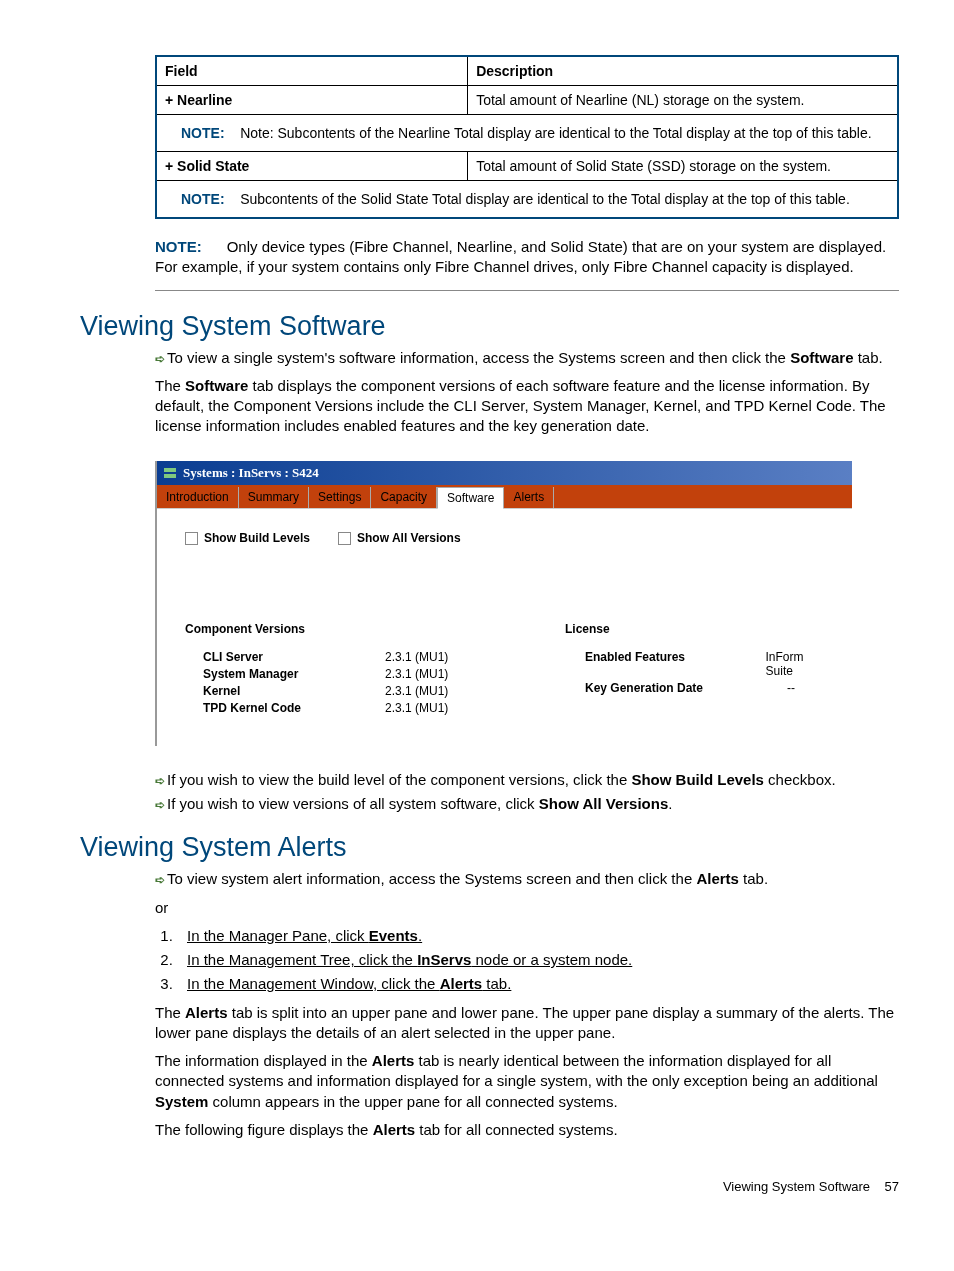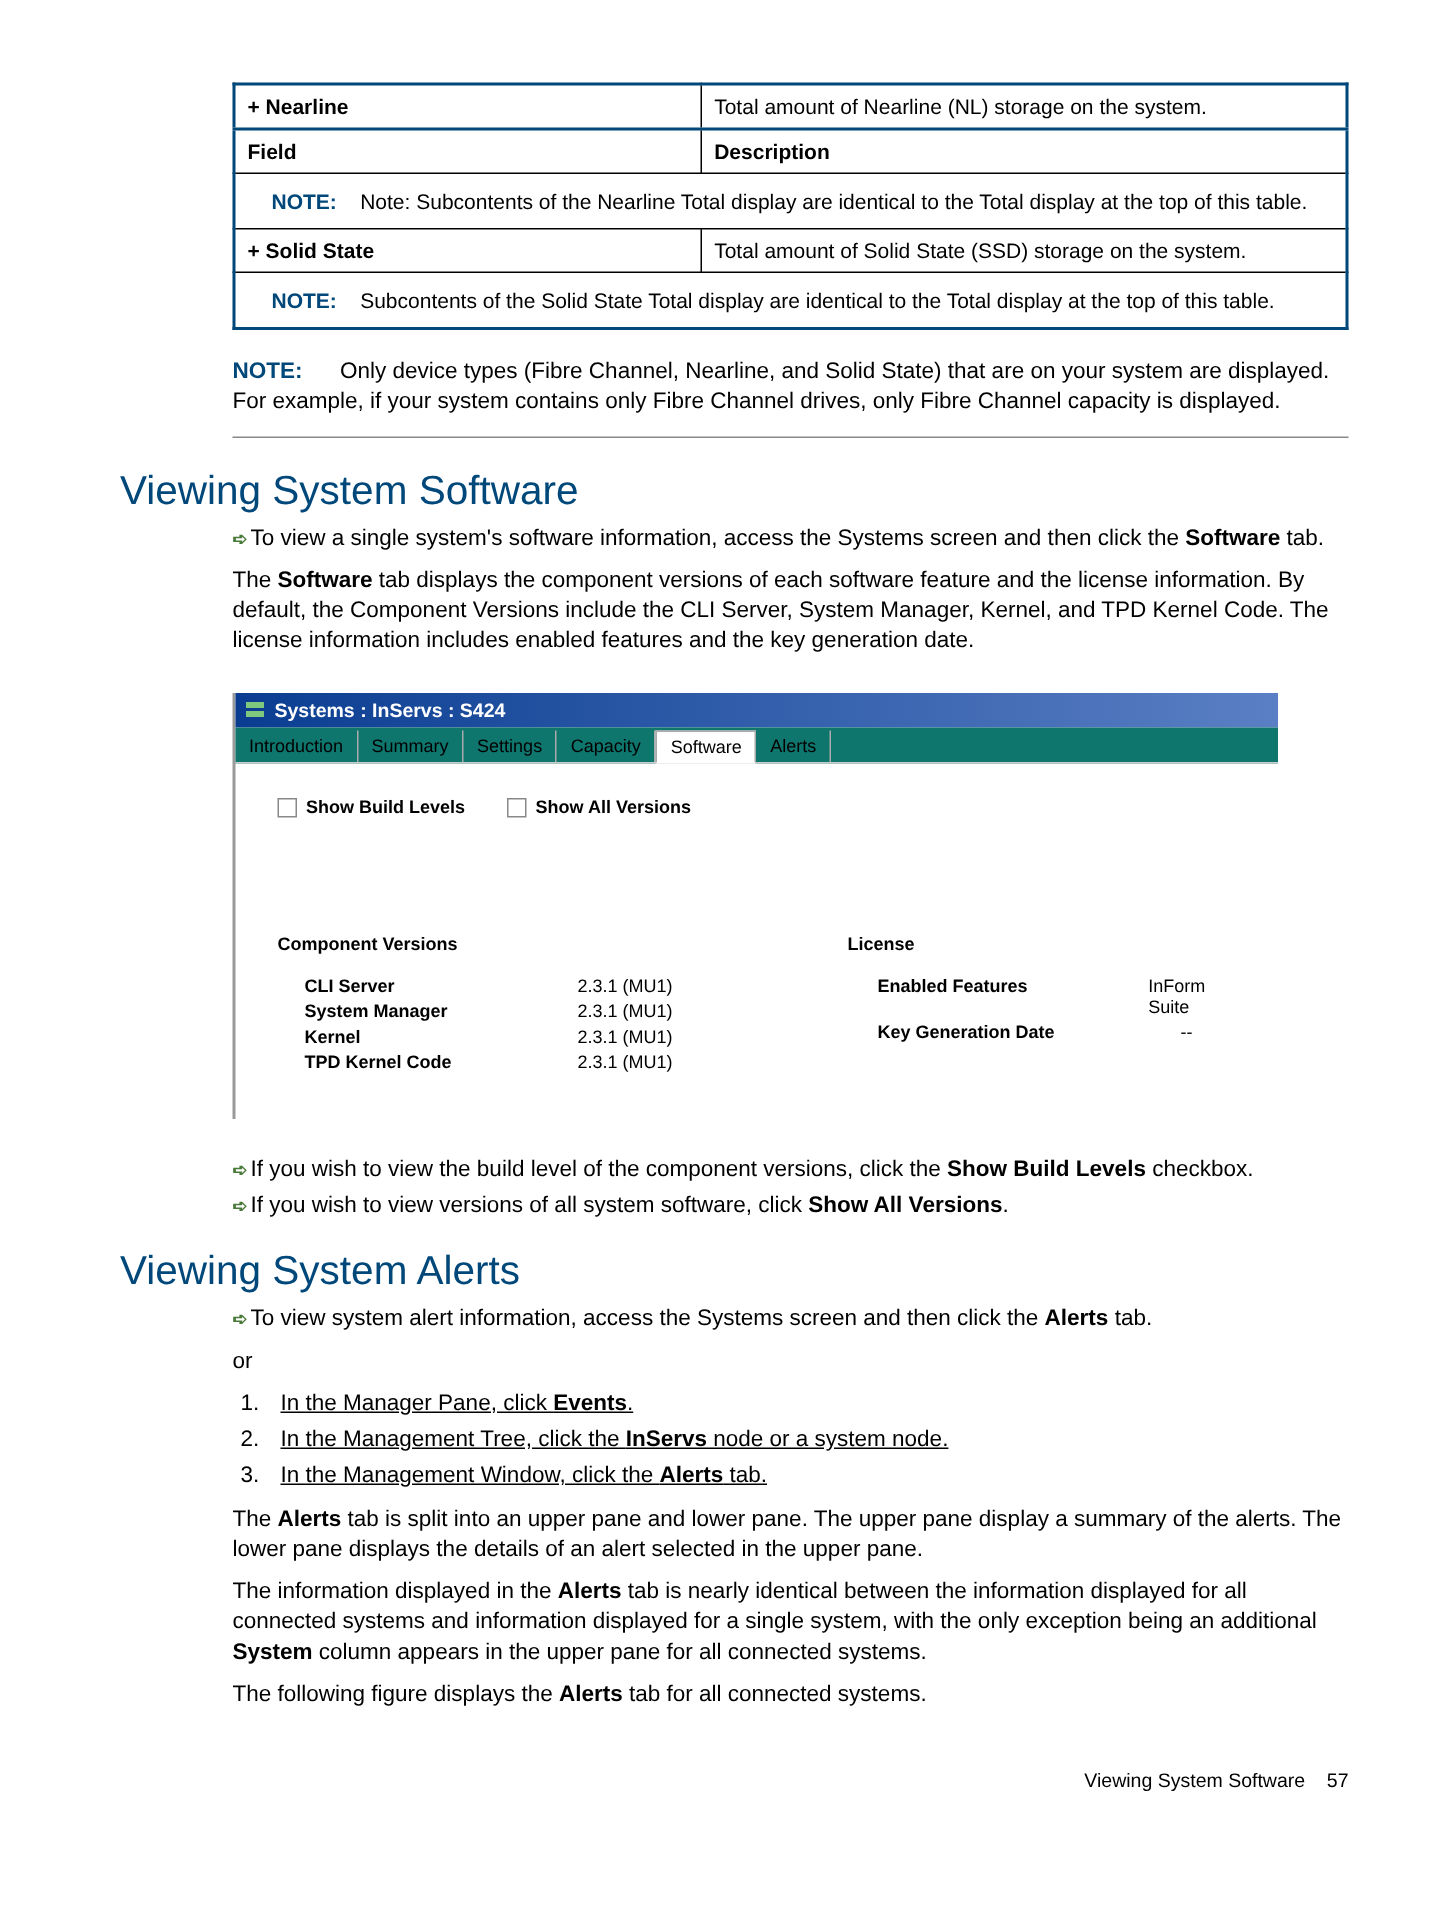--- a/index.html
+++ b/index.html
@@ -89,29 +89,29 @@
   }
   .title-bar {
     background: linear-gradient(to right, #0a3d91, #5a7fc4);
     color: #fff;
     font-weight: bold;
     font-size: 13px;
     padding: 4px 6px;
     display: flex;
     align-items: center;
     gap: 6px;
-    font-family: Liberation Sans, sans-serif;
+    font-family: Liberation Serif, serif;
   }
   .title-icon {
     width: 14px; height: 14px;
     display: inline-block;
   }
   .tabs-row {
     border-bottom: 1px solid #ccc;
-    background: #0f766e;
+    background: #c2410c;
     display: flex;
     font-size: 12px;
     font-family: Tahoma, Arial, sans-serif;
     padding-top: 2px;
   }
   .tab {
     padding: 3px 9px;
     border-right: 1px solid #aaa;
     color: #000;
   }
@@ -153,26 +153,26 @@
 </style>
 </head>
 <body>
 
 <div class="page">
 
   <div class="indent-block">
     <table class="field-table">
       <tbody>
           <tr>
+        <th class="col-field">Field</th>
+        <th class="col-desc">Description</th>
+      </tr>
+      <tr>
         <td class="bold">+ Nearline</td>
         <td>Total amount of Nearline (NL) storage on the system.</td>
-      </tr>
-      <tr>
-        <th class="col-field">Field</th>
-        <th class="col-desc">Description</th>
       </tr>
       <tr>
         <td colspan="2" class="note-cell">
           <span class="note-label">NOTE:</span>&nbsp;&nbsp;&nbsp;
           <span>Note: Subcontents of the Nearline Total display are identical to the Total display at the top of this table.</span>
         </td>
       </tr>
       <tr>
         <td class="bold">+ Solid State</td>
         <td>Total amount of Solid State (SSD) storage on the system.</td>

